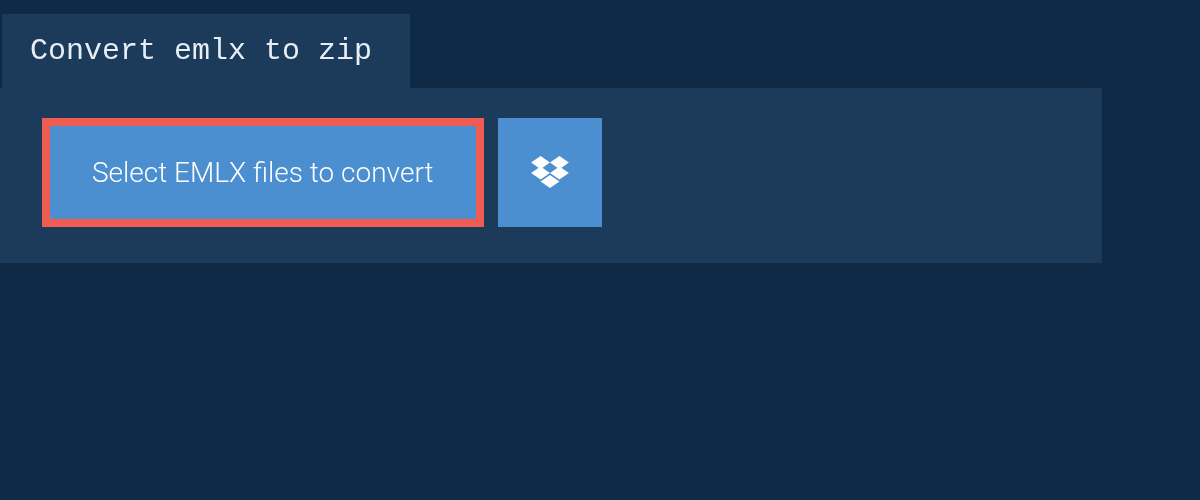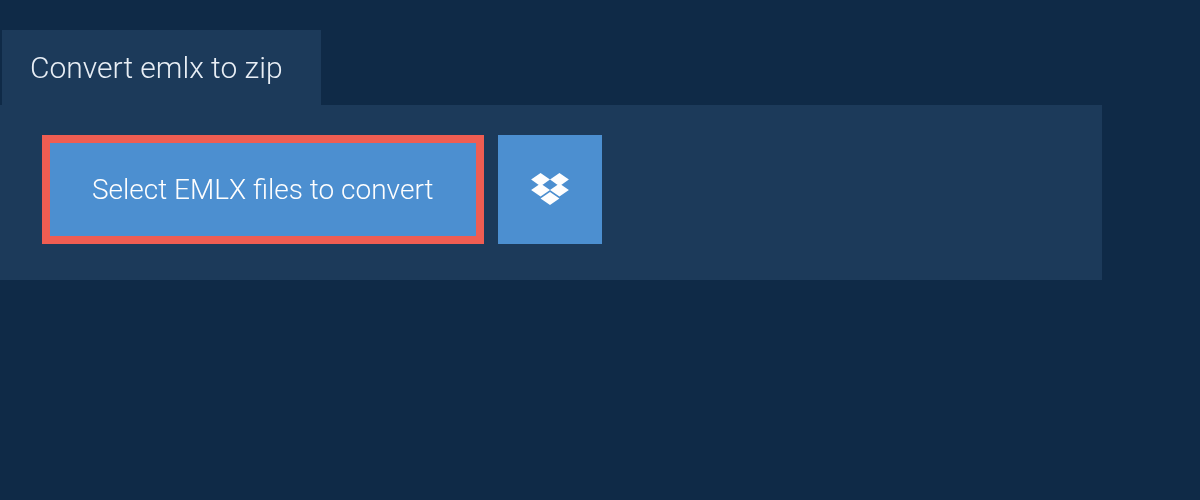--- a/index.html
+++ b/index.html
@@ -12,21 +12,22 @@
       height: 500px;
       background: #0f2a47;
       font-family: -apple-system, BlinkMacSystemFont, "Segoe UI", Roboto, sans-serif;
       overflow: hidden;
     }
     .tab-header {
       display: inline-block;
       background: #1c3a5a;
       padding: 20px 38px 20px 28px;
       margin-left: 2px;
-      margin-top: 30px;
+      margin-top: 14px;
+      font-family: Liberation Mono, monospace;
     }
     .tab-title {
       color: #e8eef5;
       font-size: 30px;
       font-weight: 300;
     }
     .content-panel {
       background: #1c3a5a;
       padding: 30px 30px 36px 42px;
       margin-left: 0;

